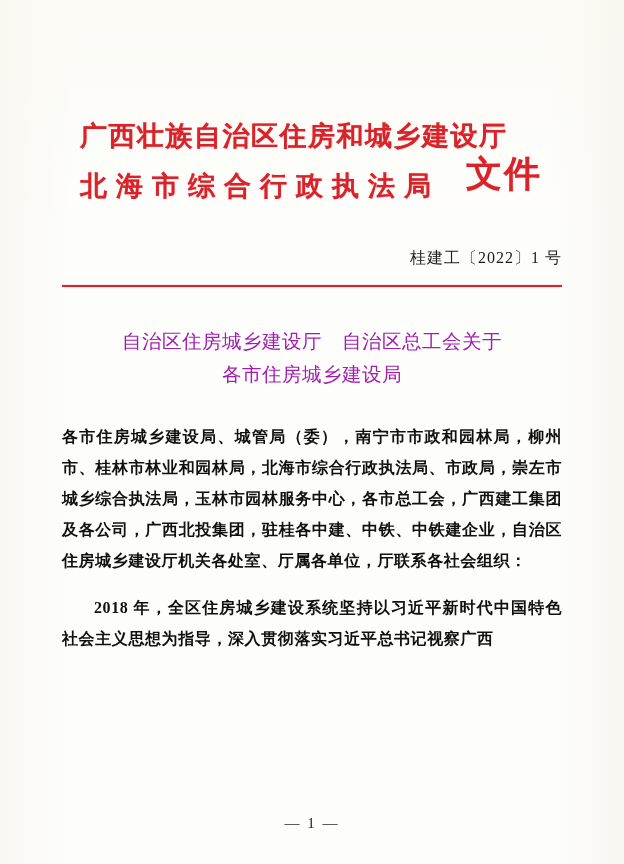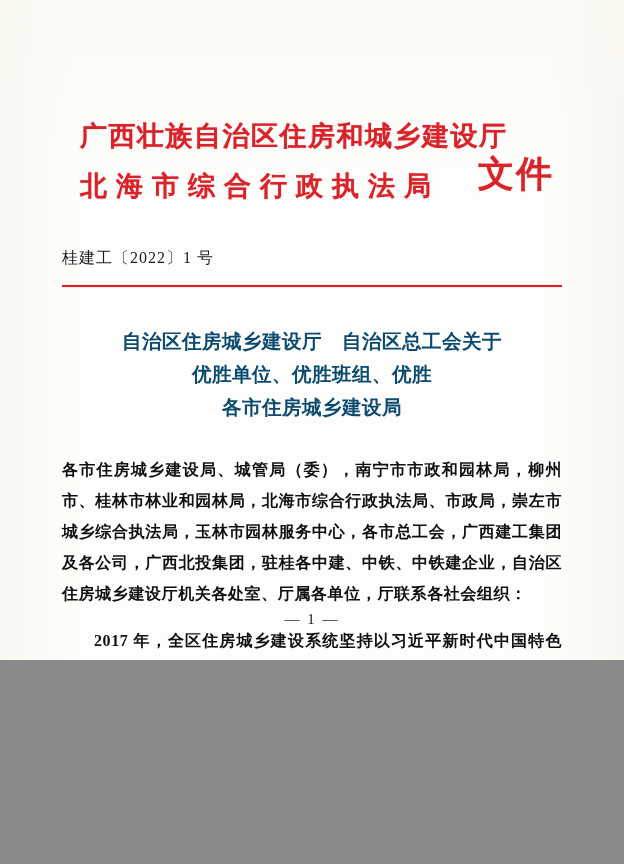--- a/index.html
+++ b/index.html
@@ -3,21 +3,21 @@
 <meta charset="utf-8">
 <style>
   html, body {
     margin: 0;
     padding: 0;
     background: #8a8a8a;
   }
   .page {
     position: relative;
     width: 624px;
-    height: 660px;
+    height: 864px;
     background: #fdfdfb;
     overflow: hidden;
     font-family: "Liberation Serif", "DejaVu Serif", serif;
   }
   
   .page::before {
     content: "";
     position: absolute;
     inset: 0;
     background:
@@ -55,54 +55,54 @@
   }
   .mast-line.l2 {
     position: absolute;
     left: 18px;
     top: 56px;
     font-size: 27px;
     letter-spacing: 9px;
   }
   .mast-wen {
     position: absolute;
-    right: 8px;
+    right: 20px;
     top: 38px;
     color: #d8232a;
     font-size: 36px;
     font-weight: bold;
     letter-spacing: 2px;
     font-family: "Liberation Serif", "DejaVu Serif", serif;
     text-shadow: 0 0 1px rgba(216,35,42,0.55);
   }
 
   .doc-number {
     margin-top: 18px;
-    text-align: left;
+    text-align: right;
     font-size: 16px;
     color: #1b1b1b;
     letter-spacing: 1px;
   }
 
   .red-rule {
     margin-top: 16px;
     height: 2px;
     background: #d8232a;
     box-shadow: 0 0 1px rgba(216,35,42,0.8);
   }
 
   
   .title-block {
     margin-top: 38px;
     text-align: center;
   }
   .title-line {
     font-size: 19.5px;
-    font-weight: bold;
-    color: #0c4a6e;
+    font-weight: normal;
+    color: #a21caf;
     line-height: 33px;
     letter-spacing: 0.5px;
   }
 
   
   .body-block {
     margin-top: 30px;
     font-weight: bold;
   }
   .para {
@@ -141,27 +141,26 @@
       <div class="mast-line l2">北海市综合行政执法局</div>
       <div class="mast-wen">文件</div>
     </div>
 
     <div class="doc-number">桂建工〔2022〕1 号</div>
 
     <div class="red-rule"></div>
 
     <div class="title-block">
       <div class="title-line">自治区住房城乡建设厅　自治区总工会关于</div>
-      <div class="title-line">优胜单位、优胜班组、优胜</div>
       <div class="title-line">各市住房城乡建设局</div>
     </div>
 
     <div class="body-block">
       <p class="para">各市住房城乡建设局、城管局（委），南宁市市政和园林局，柳州市、桂林市林业和园林局，北海市综合行政执法局、市政局，崇左市城乡综合执法局，玉林市园林服务中心，各市总工会，广西建工集团及各公司，广西北投集团，驻桂各中建、中铁、中铁建企业，自治区住房城乡建设厅机关各处室、厅属各单位，厅联系各社会组织：</p>
-      <p class="para indent">2017 年，全区住房城乡建设系统坚持以习近平新时代中国特色社会主义思想为指导，深入贯彻落实习近平总书记视察广西</p>
+      <p class="para indent">2018 年，全区住房城乡建设系统坚持以习近平新时代中国特色社会主义思想为指导，深入贯彻落实习近平总书记视察广西</p>
     </div>
 
   </div>
 
   <div class="page-number">
     <span class="pn-inner">— 1 —</span>
   </div>
 </div>
 
 </body></html>

